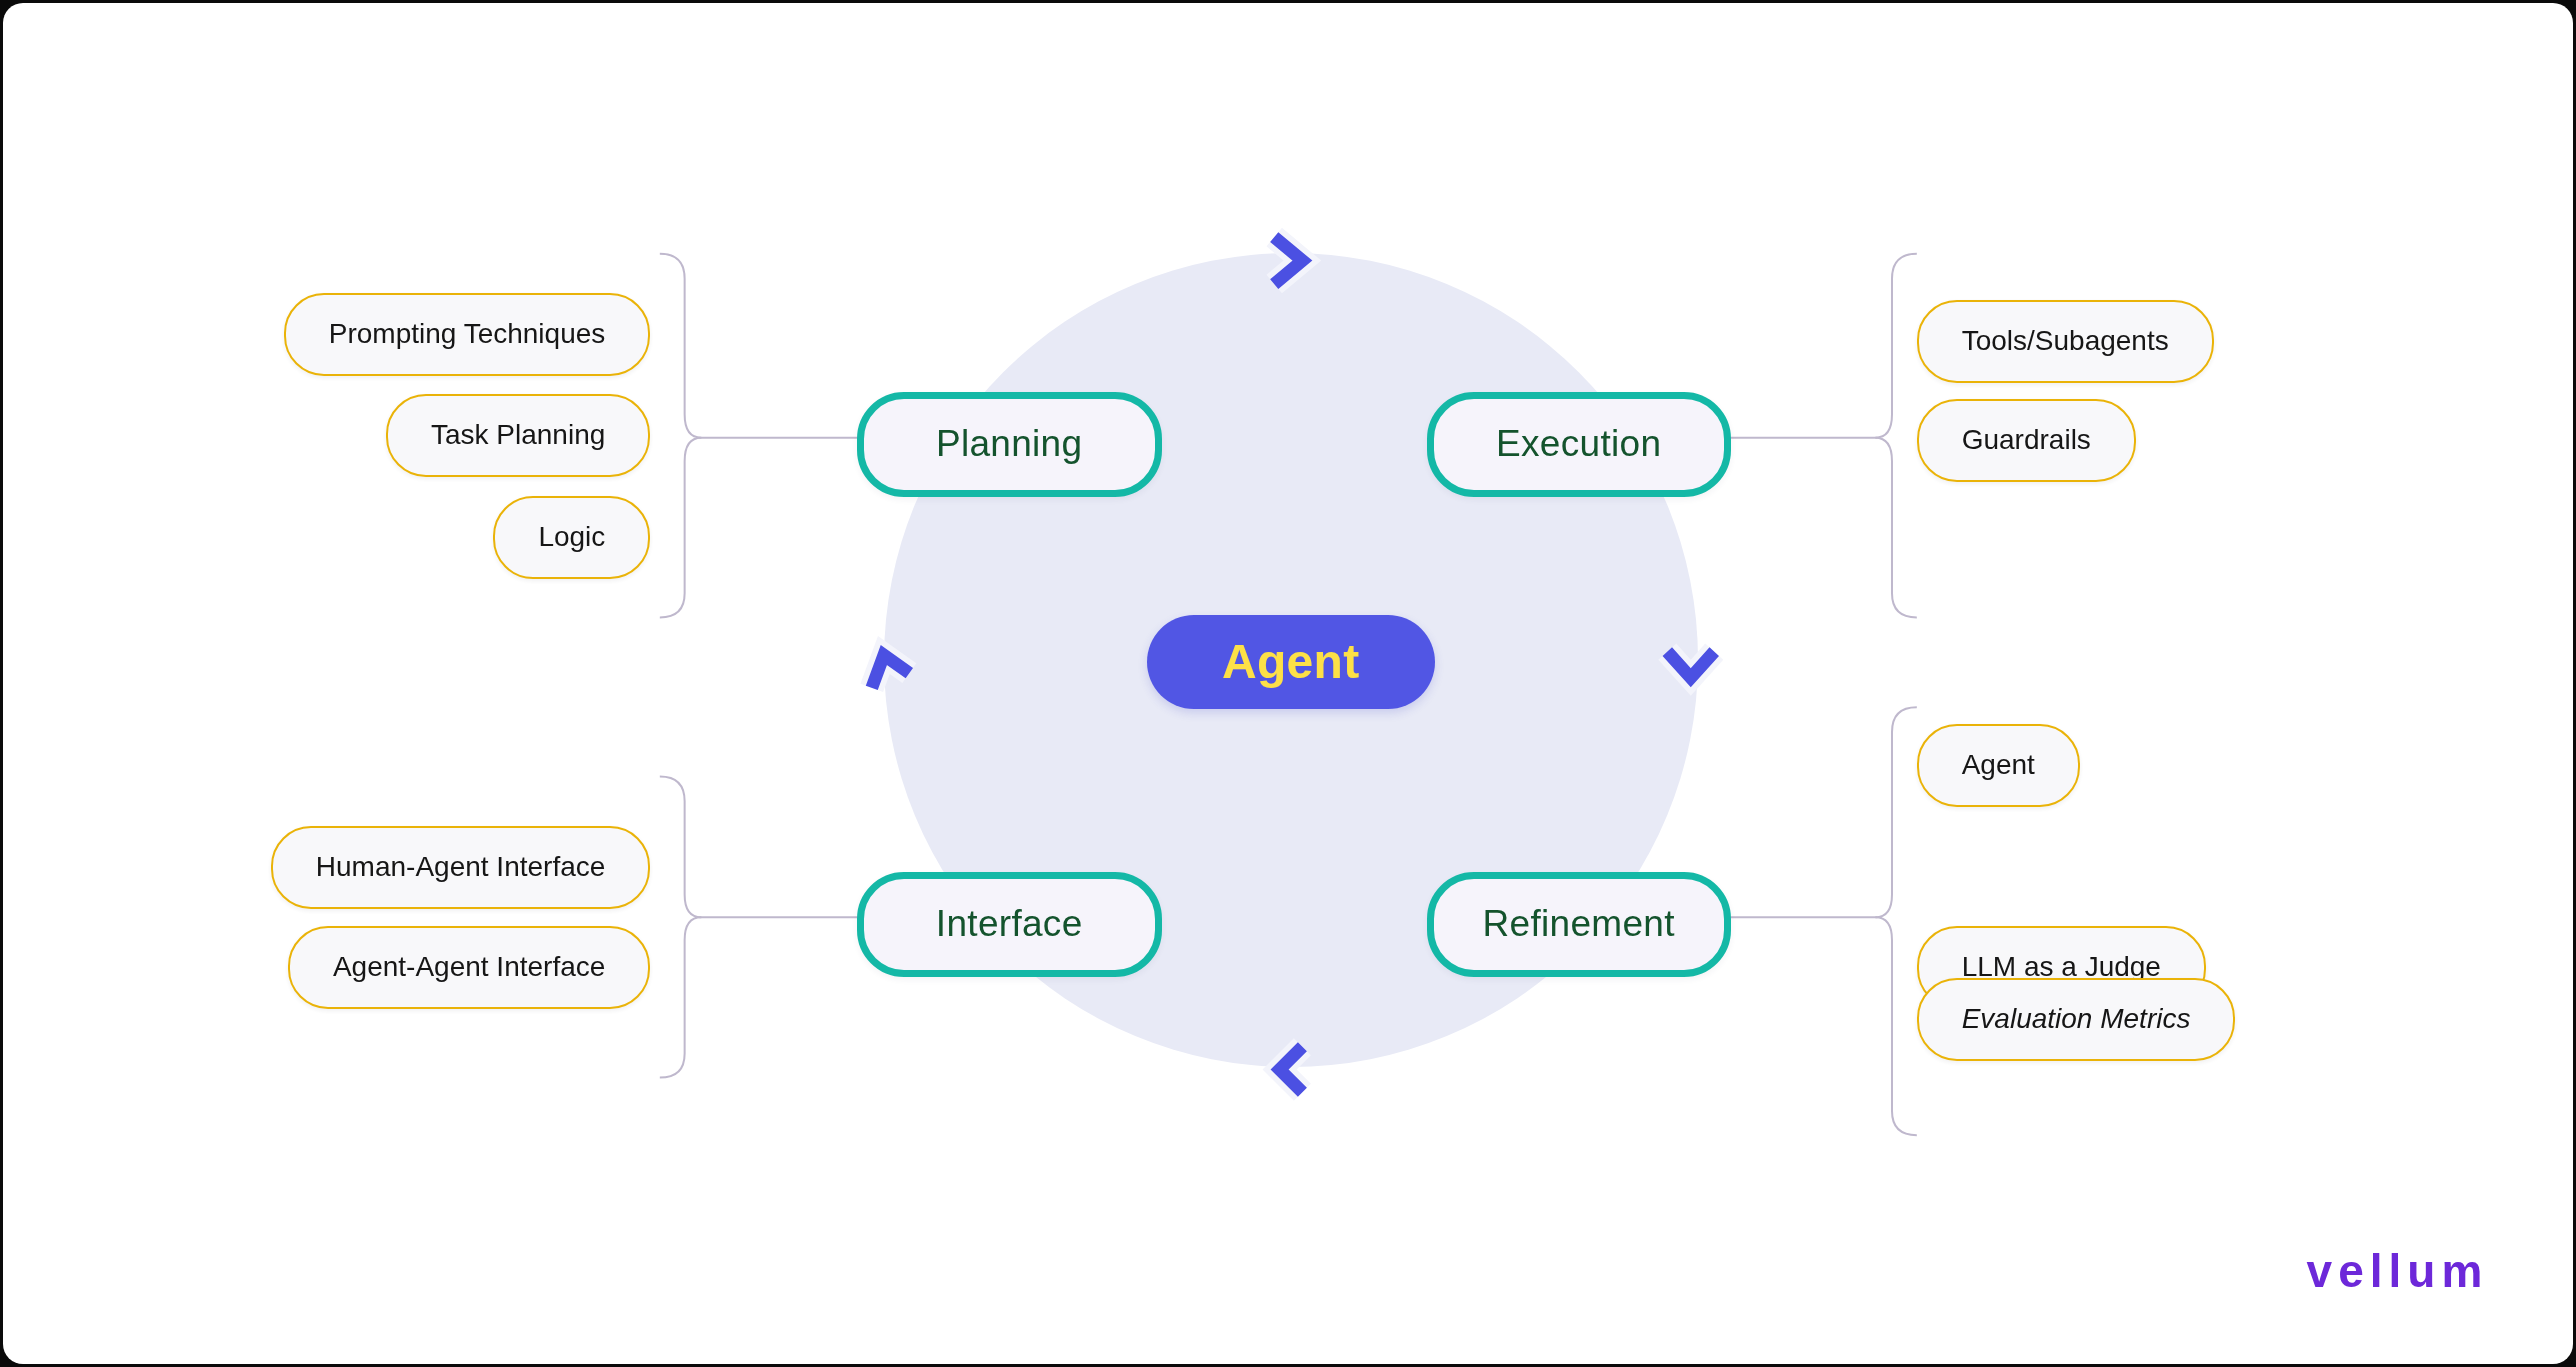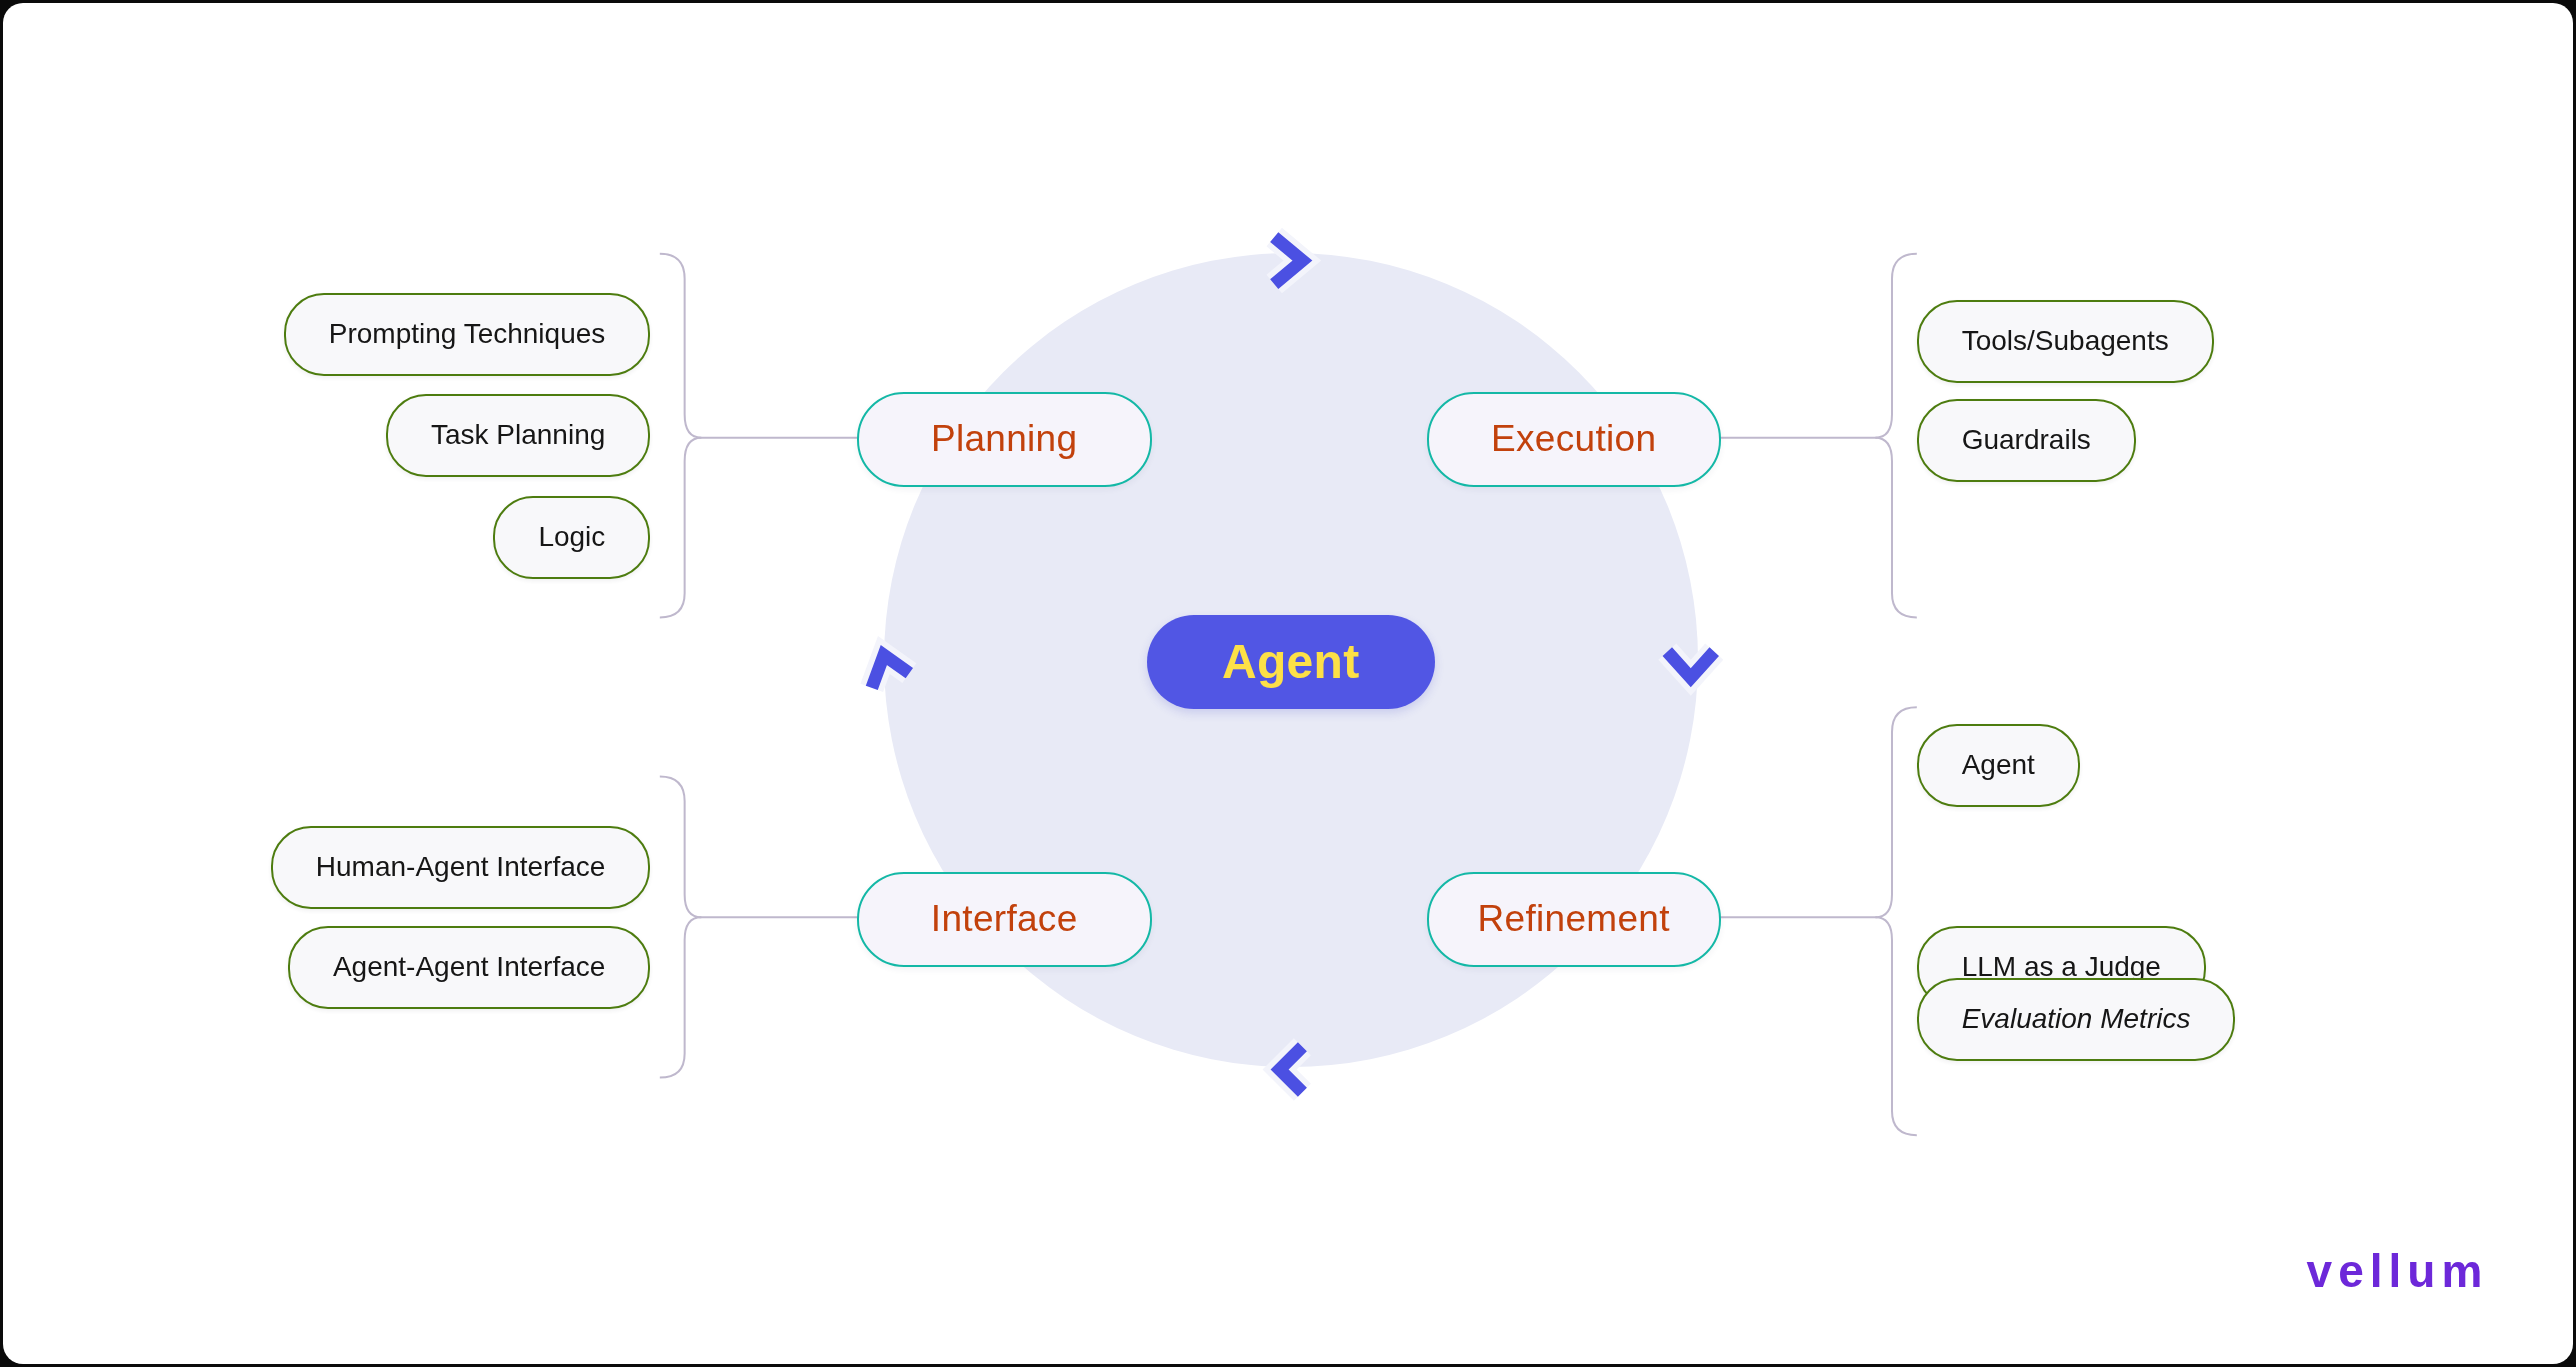--- a/index.html
+++ b/index.html
@@ -4,34 +4,34 @@
 <style>
   html,body{margin:0;padding:0;background:#0a0a0a;}
   body{width:2576px;height:1367px;position:relative;overflow:hidden;
        font-family:"Liberation Sans","DejaVu Sans",sans-serif;}
   .card{position:absolute;left:2.7px;top:2.7px;right:2.7px;bottom:2.7px;
         background:#ffffff;border-radius:20px;overflow:hidden;}
   .cycle-circle{position:absolute;left:881px;top:250px;width:814px;height:814px;
         border-radius:50%;background:#E8EAF6;}
   .overlay{position:absolute;left:0;top:0;width:2576px;height:1367px;}
   .node{position:absolute;display:flex;align-items:center;justify-content:center;
-        background:#F6F4FB;border:2px solid #14b8a6;border-radius:47px;
-        font-size:37px;color:#c2410c;letter-spacing:0.3px;
+        background:#F6F4FB;border:7px solid #14b8a6;border-radius:47px;
+        font-size:37px;color:#14532d;letter-spacing:0.3px;
         box-shadow:0 2.7px 6.7px rgba(50,45,80,0.06);}
   .node.planning   {left:854px;top:389px;width:291px;height:91px;}
   .node.execution  {left:1424px;top:389px;width:290px;height:91px;}
   .node.interface  {left:854px;top:869px;width:291px;height:91px;}
   .node.refinement {left:1424px;top:869px;width:290px;height:91px;}
   .agent{position:absolute;left:1144px;top:612px;width:288px;height:94px;
         background:#5156E4;border-radius:47px;display:flex;align-items:center;
         justify-content:center;font-size:48px;font-weight:bold;color:#fde047;
         letter-spacing:0.3px;box-shadow:0 4px 9.4px rgba(60,64,200,0.18);}
   .pill{position:absolute;height:79px;display:flex;align-items:center;
         justify-content:center;padding:0 43px;background:#F8F8FA;
-        border:2px solid #4d7c0f;border-radius:40px;font-size:28px;color:#161616;
+        border:2px solid #eab308;border-radius:40px;font-size:28px;color:#161616;
         box-shadow:0 2px 4.7px rgba(40,40,60,0.07);white-space:nowrap;}
   .pill.l{right:1923px;}
   .pill.r{left:1914px;}
   .pill.p0{top:290px;} .pill.p1{top:391px;} .pill.p2{top:493px;}
   .pill.e0{top:297px;} .pill.e1{top:396px;} .pill.e2{top:494px;}
   .pill.i0{top:823px;} .pill.i1{top:923px;}
   .pill.r0{top:721px;} .pill.r1{top:822px;} .pill.r2{top:923px;} .pill.r3{top:975px;font-style:italic;}
   .logo{position:absolute;right:85px;top:1241px;font-size:46px;font-weight:700;
         letter-spacing:6px;color:#6d28d9;}
   .brace{stroke:#BFB8CD;stroke-width:3;fill:none;}

